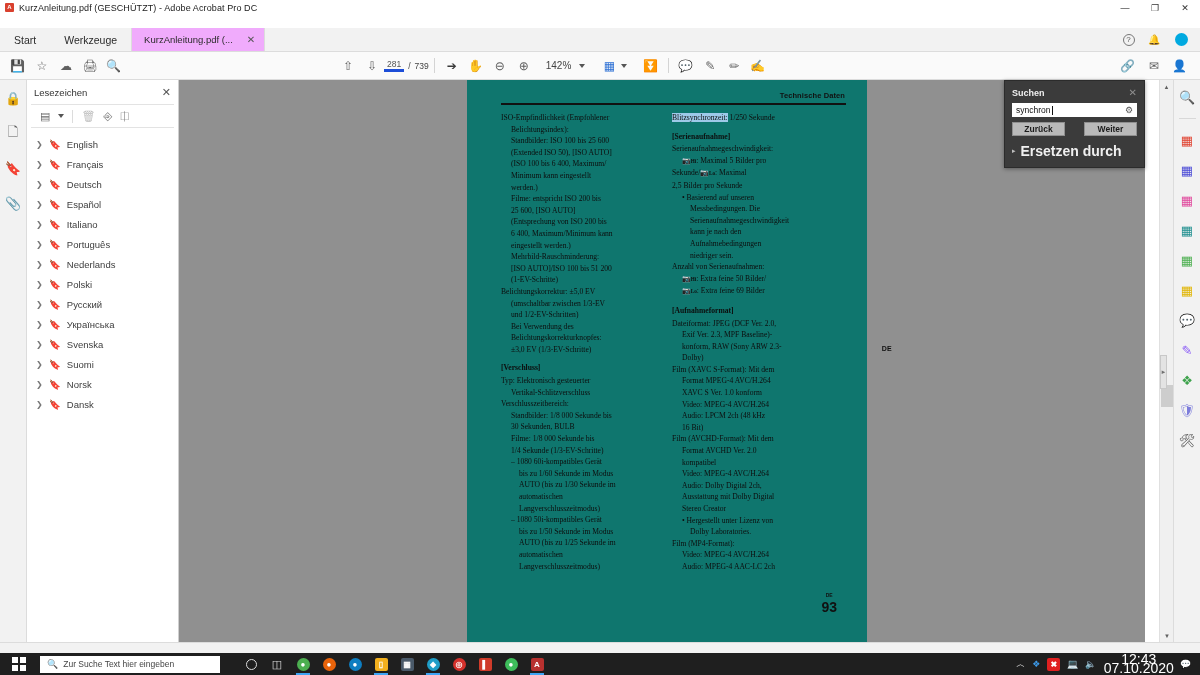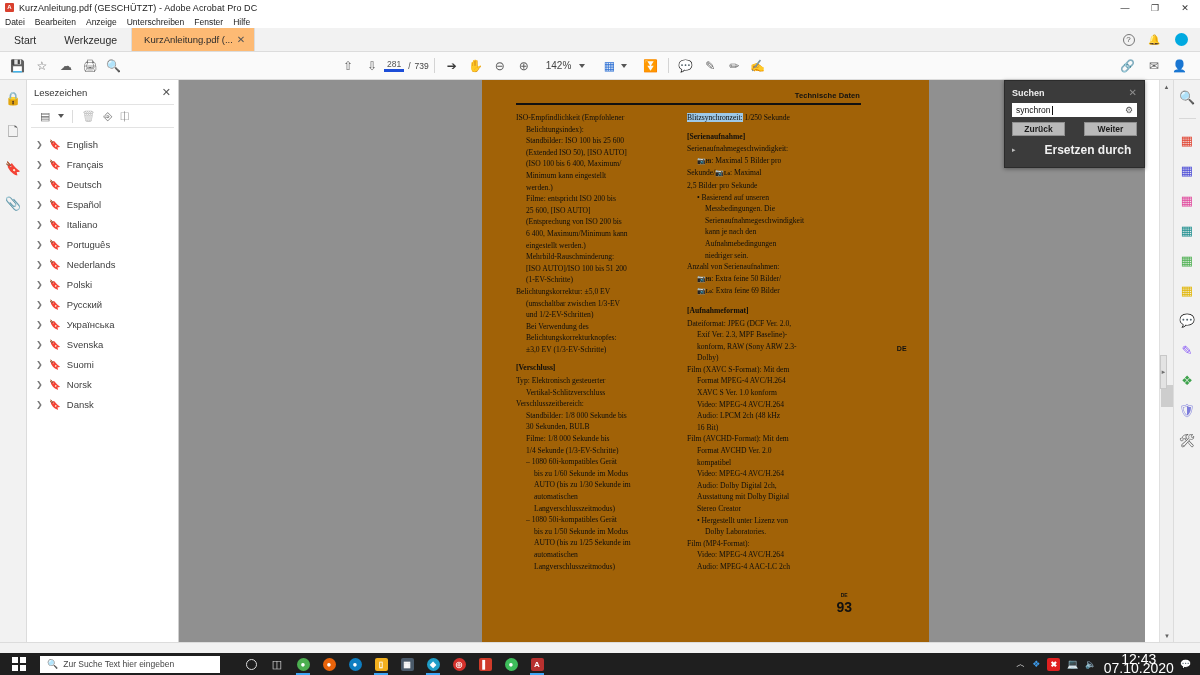--- a/index.html
+++ b/index.html
@@ -33,22 +33,22 @@
   }
   .menubar .mi { font-size:8.5px; color:#222; margin-right:10px; cursor:default; }
 
   
   .tabstrip {
     position:absolute; left:0; top:28px; width:1200px; height:24px;
     background:#f2f2f2; border-bottom:1px solid #dcdcdc; display:flex; align-items:stretch;
   }
   .tbtn { display:flex; align-items:center; padding:0 14px; font-size:10.5px; color:#2b2b2b; }
   .doctab {
-    display:flex; align-items:center; gap:4px; padding:0 9px 0 12px;
-    background:#fdba74; font-size:9.5px; color:#2b2b2b;
+    display:flex; align-items:center; gap:14px; padding:0 9px 0 12px;
+    background:#f0abfc; font-size:9.5px; color:#2b2b2b;
     border-left:1px solid #dcdcdc; border-right:1px solid #dcdcdc;
     min-width:112px;
   }
   .doctab .x { font-size:10px; color:#555; }
   .tabstrip-right { margin-left:auto; display:flex; align-items:center; gap:14px; padding-right:12px; }
   .circ-q { width:12px; height:12px; border:1px solid #777; border-radius:50%;
             font-size:8px; line-height:10px; text-align:center; color:#555; }
   .avatar { width:13px; height:13px; border-radius:50%; background:#00a9e0; }
 
   
@@ -100,22 +100,22 @@
   .bm-item .arr { font-size:8px; color:#767676; width:7px; }
   .bm-item .bk { font-size:9.5px; color:#6b6b6b; }
   .bm-item .lbl { font-size:9.5px; color:#3d3d3d; }
 
   
   .viewport {
     position:absolute; left:179px; top:80px; width:966px; height:562px;
     background:#909090; overflow:hidden;
   }
   .page {
-    position:absolute; left:303px; top:0px; width:447px; height:562px;
-    background:#a16207;
+    position:absolute; left:288px; top:0px; width:400px; height:562px;
+    background:#0f766e;
   }
   .pg-inner { position:relative; width:400px; height:562px; padding:0; }
 
   .hdr-label {
     position:absolute; right:22px; top:11px;
     font-family:"Liberation Sans", sans-serif; font-weight:bold;
     font-size:7.5px; color:#111; letter-spacing:0.1px;
   }
   .hdr-rule {
     position:absolute; left:34px; top:23px; width:345px; height:2px; background:#111;
@@ -164,21 +164,21 @@
   .sp-input .caretbar { width:1px; height:9px; background:#111; margin-left:1px; }
   .sp-input .gear { margin-left:auto; font-size:9px; color:#555; }
   .sp-btns { display:flex; gap:19px; margin-top:5px; }
   .sp-btn {
     flex:1; height:14px; background:#b9b9b9; color:#1b1b1b; font-size:8.5px;
     display:flex; align-items:center; justify-content:center; font-weight:bold;
     border:1px solid #8f8f8f;
   }
   .sp-more { display:flex; align-items:center; gap:5px; margin-top:7px; }
   .sp-more .arr { font-size:7px; color:#bdbdbd; }
-  .sp-more .t { font-size:12px; color:#f0f0f0; font-weight:bold;margin-left:24px; }
+  .sp-more .t { font-size:14px; color:#f0f0f0; font-weight:bold; }
 
   
   .rightrail {
     position:absolute; right:0; top:80px; width:27px; height:562px;
     background:#f2f2f2; border-left:1px solid #dcdcdc;
     display:flex; flex-direction:column; align-items:center; padding-top:7px; gap:10px;
   }
   .rr-ico { width:20px; height:20px; display:flex; align-items:center; justify-content:center;
             font-size:13px; }
   .rr-sep { width:17px; height:1px; background:#d8d8d8; margin:1px 0; }
@@ -235,28 +235,20 @@
   <div class="titlebar">
     <div class="appicon">A</div>
     <div class="ttl">KurzAnleitung.pdf (GESCHÜTZT) - Adobe Acrobat Pro DC</div>
     <div class="winbtns">
       <div class="winbtn">—</div>
       <div class="winbtn">❐</div>
       <div class="winbtn close">✕</div>
     </div>
   </div>
 
-  <div class="menubar">
-    <div class="mi">Datei</div>
-    <div class="mi">Bearbeiten</div>
-    <div class="mi">Anzeige</div>
-    <div class="mi">Unterschreiben</div>
-    <div class="mi">Fenster</div>
-    <div class="mi">Hilfe</div>
-  </div>
 
   <div class="tabstrip">
     <div class="tbtn">Start</div>
     <div class="tbtn">Werkzeuge</div>
     <div class="doctab">
       <span>KurzAnleitung.pdf (...</span>
       <span class="x">✕</span>
     </div>
     <div class="tabstrip-right">
       <div class="circ-q">?</div>

